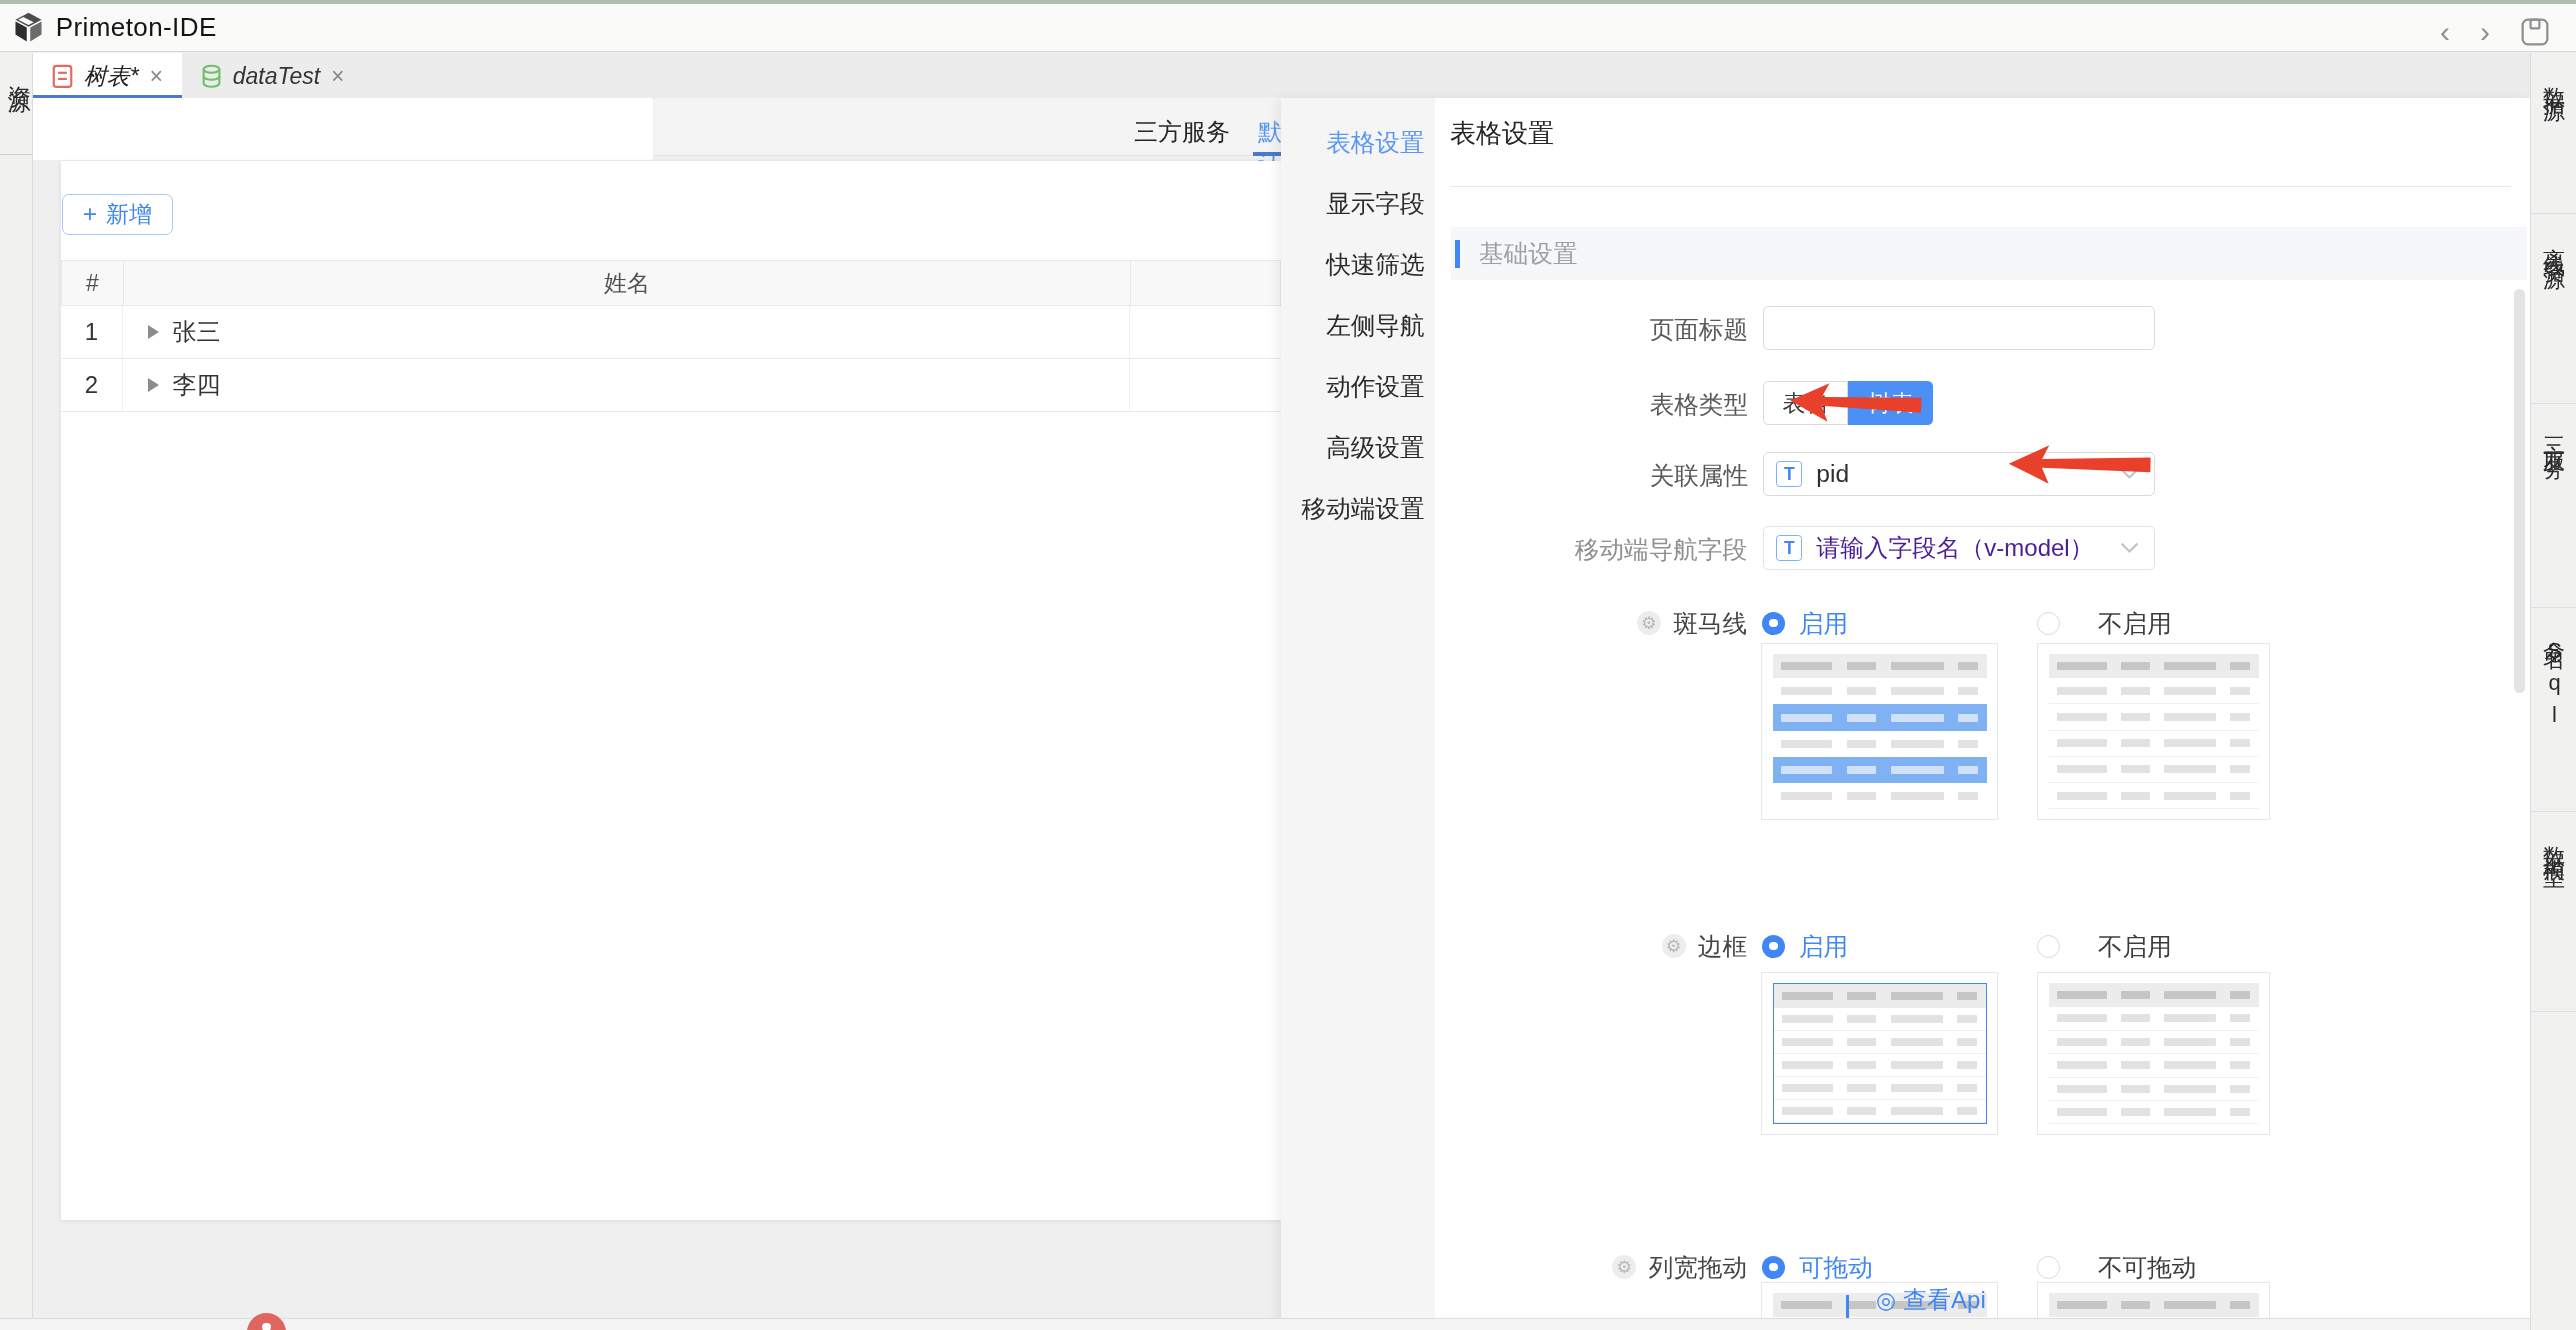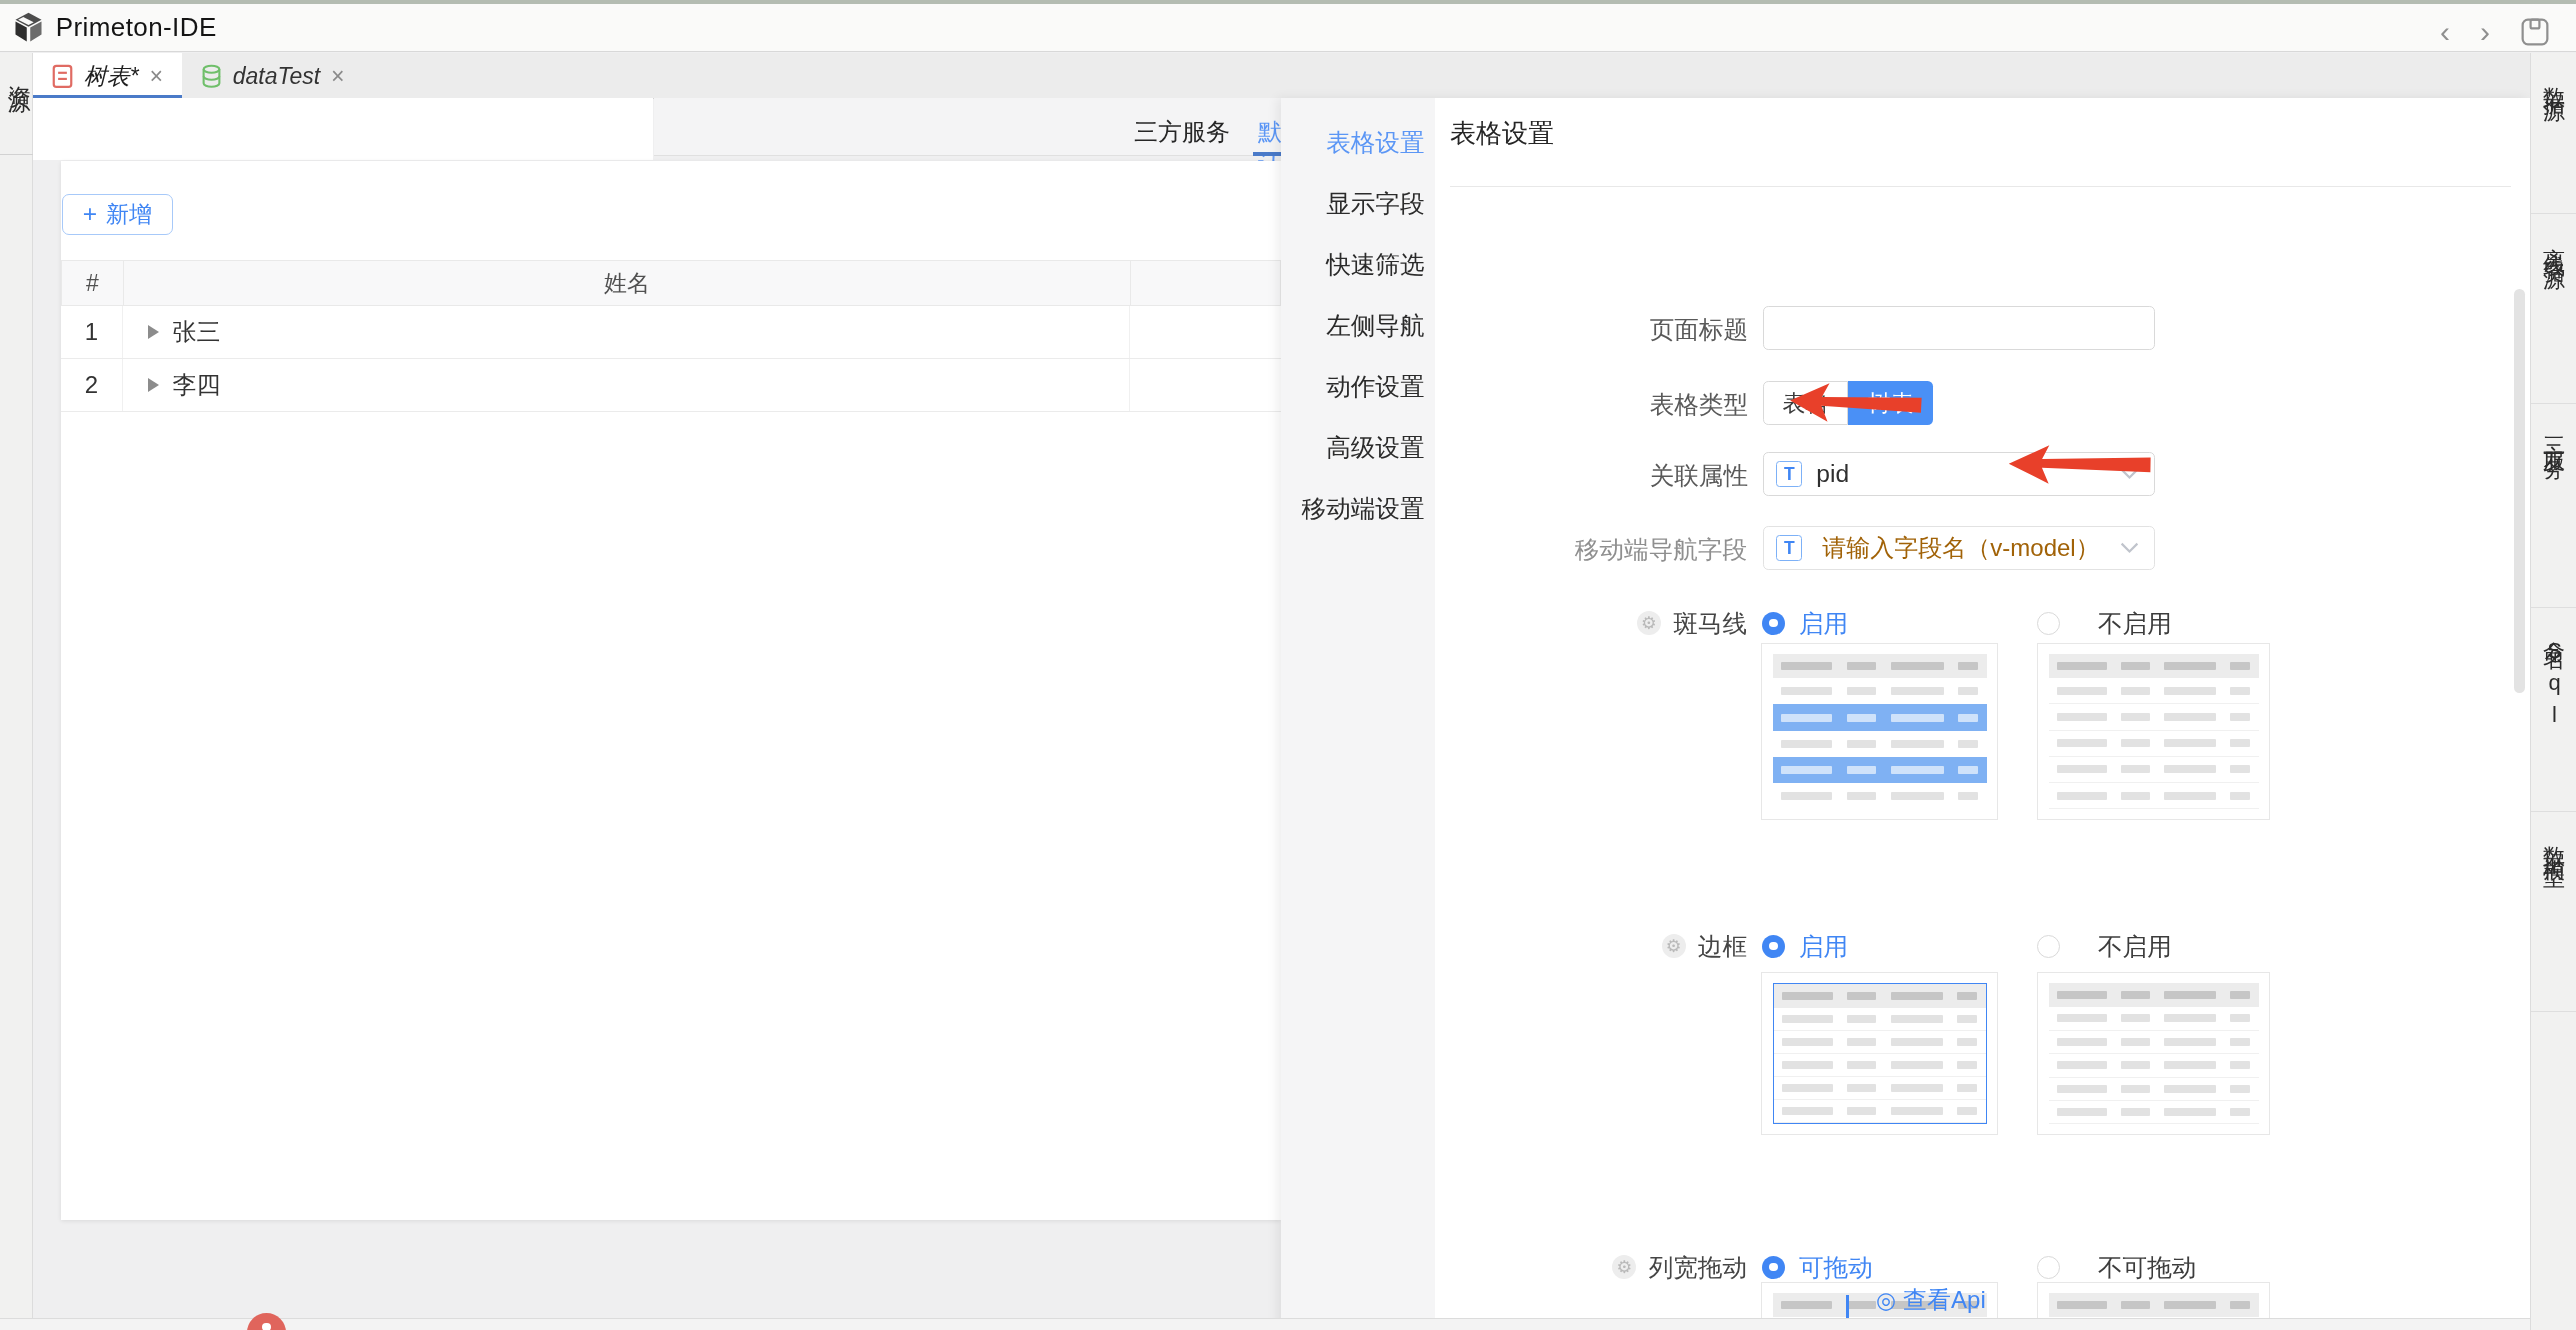--- a/index.html
+++ b/index.html
@@ -77,21 +77,21 @@
   #section-bar { width:5.3px; height:28px; background:#4086f4; margin-left:3.5px; }
   #section-title { font-size:24.6px; color:#9aa0a6; margin-left:19.3px; }
 
   .f-label { position:absolute; width:146px; left:167px; text-align:right; font-size:24.6px; color:#595959; white-space:nowrap; }
   .f-label.wide { left:105px; width:207px; color:#8f8f8f; }
   .control { position:absolute; left:328px; width:392px; height:44px; border:0.9px solid #d9d9d9;
     border-radius:5.3px; background:#fff; display:flex; align-items:center; }
   .control .ticon { width:26px; height:26px; border:1.8px solid #7db1f7; border-radius:3.5px; color:#4086f4;
     font-size:17.5px; font-weight:bold; display:flex; align-items:center; justify-content:center; margin-left:12.3px; background:#fff; }
   .control .val { font-size:24.6px; color:#2f2f2f; margin-left:14px; }
-  .control .ph { font-size:24px; color:#a16207; margin-left:20px; }
+  .control .ph { font-size:24px; color:#4c1d95; margin-left:14px; }
   .control svg.chev { position:absolute; right:14px; top:14px; }
 
   .seg { position:absolute; left:328px; display:flex; }
   .seg .opt { width:85px; height:44px; display:flex; align-items:center; justify-content:center; font-size:23px; cursor:pointer; }
   .seg .opt.off { background:#fff; border:0.9px solid #d9d9d9; border-radius:5.3px 0 0 5.3px; color:#3c3c3c; }
   .seg .opt.on { background:#4a90f6; border-radius:0 5.3px 5.3px 0; color:#fff; }
 
   .toggle-row { position:absolute; left:0; width:965px; height:26px; display:flex; align-items:center; }
   .tg-label { width:312px; display:flex; justify-content:flex-end; align-items:center; gap:12.3px; }
   .gear { width:24px; height:24px; border-radius:50%; background:#ededed; color:#b9b9b9; font-size:17.5px;
@@ -221,20 +221,24 @@
     <li>显示字段</li>
     <li>快速筛选</li>
     <li>左侧导航</li>
     <li>动作设置</li>
     <li>高级设置</li>
     <li>移动端设置</li>
   </ul>
   <div id="drawer-content">
     <div id="panel-title">表格设置</div>
     <div id="panel-divider"></div>
+    <div id="section-band">
+      <div id="section-bar"></div>
+      <div id="section-title">基础设置</div>
+    </div>
 
     <div class="f-label" style="top:215px">页面标题</div>
     <div class="control" style="top:208px"></div>
 
     <div class="f-label" style="top:290px">表格类型</div>
     <div class="seg" style="top:283px">
       <div class="opt off">表格</div>
       <div class="opt on">树表</div>
     </div>
 

